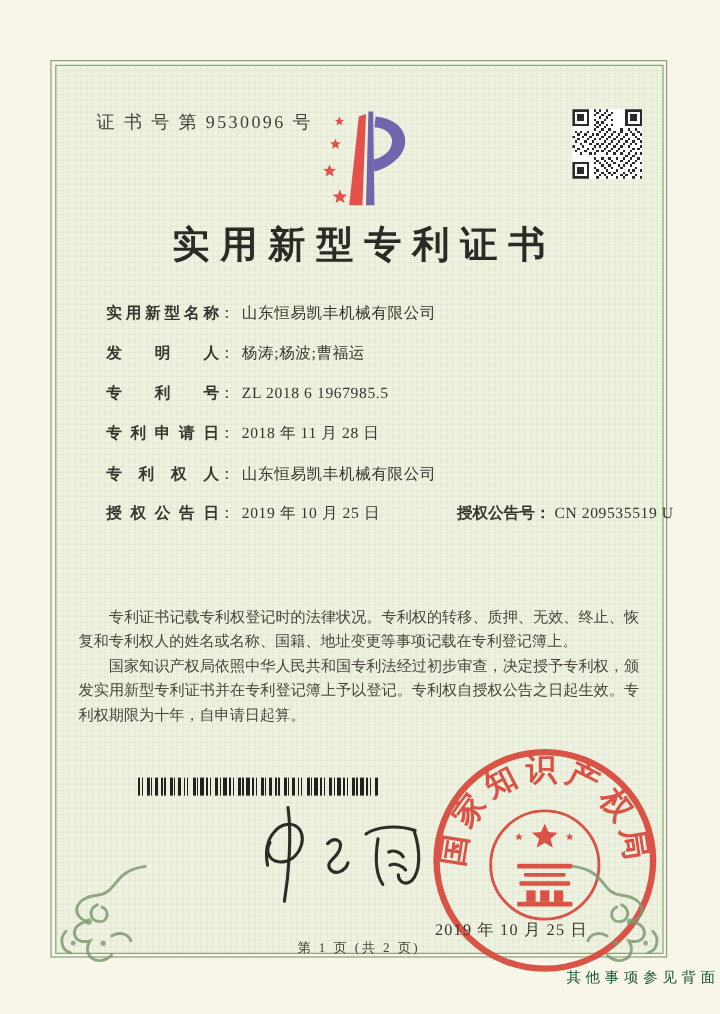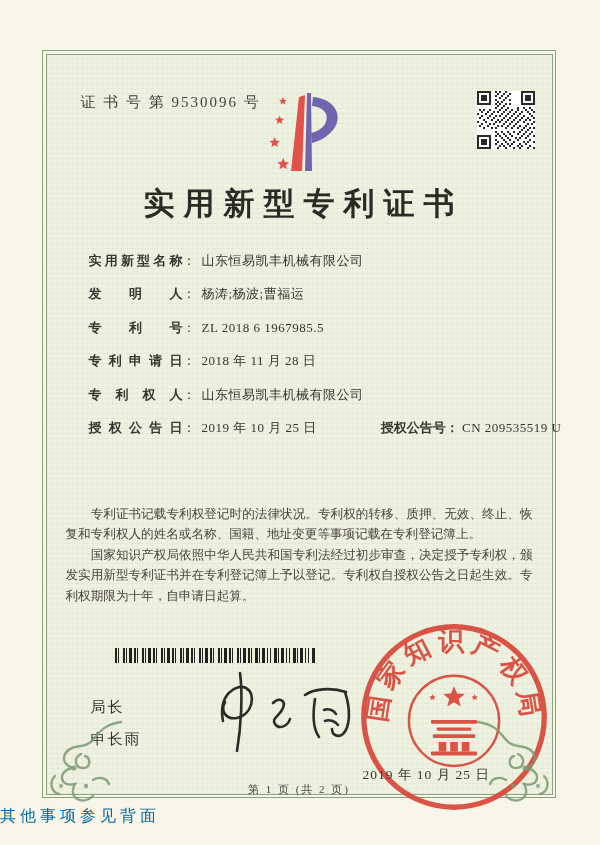--- a/index.html
+++ b/index.html
@@ -47,21 +47,21 @@
       #23211e 7.5px 10px, transparent 10px 11px,
       #23211e 11px 12px, transparent 12px 14px,
       #23211e 14px 17px, transparent 17px 19px);
   }
   .official{position:absolute;left:44px;top:643px;font-size:15px;color:#35332d;letter-spacing:2px;}
   .official div{margin-bottom:13px;}
   .signature{position:absolute;left:146px;top:608px;width:180px;height:100px;z-index:3;}
   .seal{position:absolute;left:311px;top:566px;width:192px;height:192px;z-index:1;opacity:.92;}
   .seal-date{position:absolute;left:316px;top:711px;font-size:13.5px;color:#3a362e;letter-spacing:1px;z-index:2;}
   .footer-page{position:absolute;left:0;top:727px;width:100%;text-align:center;font-size:11px;letter-spacing:2px;color:#45443c;}
-  .back-note{position:absolute;left:0;top:806px;width:100%;text-align:left;font-size:16px;letter-spacing:4px;color:#0369a1;}
+  .back-note{position:absolute;left:0;top:806px;width:100%;text-align:right;font-size:12px;letter-spacing:4px;color:#14532d;}
   .flourish{position:absolute;width:86px;height:86px;z-index:2;}
   .flourish-left{left:-6px;bottom:-8px;}
   .flourish-right{right:-6px;bottom:-8px;transform:scaleX(-1);}
   svg text{font-family:"Liberation Serif","DejaVu Serif",serif;}
 </style>
 </head>
 <body>
 
 <div class="frame">
   <div class="frame-inner">
@@ -120,24 +120,20 @@
       </div>
     </div>
 
     <div class="paras">
       <p>专利证书记载专利权登记时的法律状况。专利权的转移、质押、无效、终止、恢复和专利权人的姓名或名称、国籍、地址变更等事项记载在专利登记簿上。</p>
       <p>国家知识产权局依照中华人民共和国专利法经过初步审查，决定授予专利权，颁发实用新型专利证书并在专利登记簿上予以登记。专利权自授权公告之日起生效。专利权期限为十年，自申请日起算。</p>
     </div>
 
     <div class="barcode"></div>
 
-    <div class="official">
-      <div>局长</div>
-      <div>申长雨</div>
-    </div>
 
     <svg class="signature" viewBox="0 0 180 100">
       <g fill="none" stroke="#2f2b26" stroke-width="2.6" stroke-linecap="round">
         <path d="M30,58 C25,32 43,20 53,25 C64,31 59,52 44,55 C33,57 27,48 32,39"></path>
         <path d="M47,10 C50,32 48,64 44,88"></path>
         <path d="M80,40 C86,34 93,37 90,45 C87,53 78,55 82,61 C86,67 95,63 97,56"></path>
         <path d="M112,32 C120,26 138,24 153,29"></path>
         <path d="M122,36 C119,55 121,67 126,74"></path>
         <path d="M152,29 C158,47 157,64 150,71 C145,75 139,72 139,66"></path>
         <path d="M131,47 C135,45 141,47 143,51"></path>

